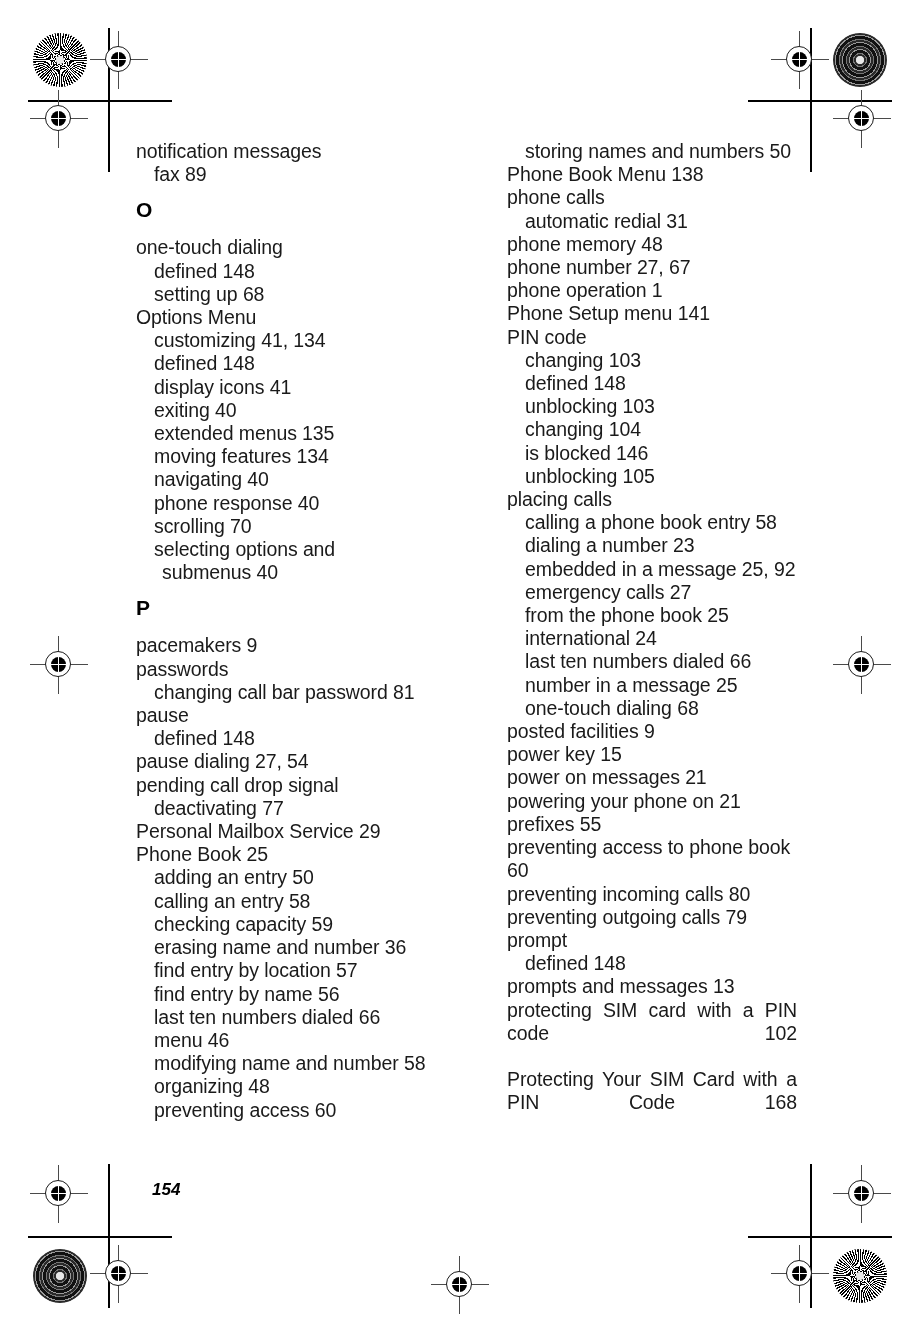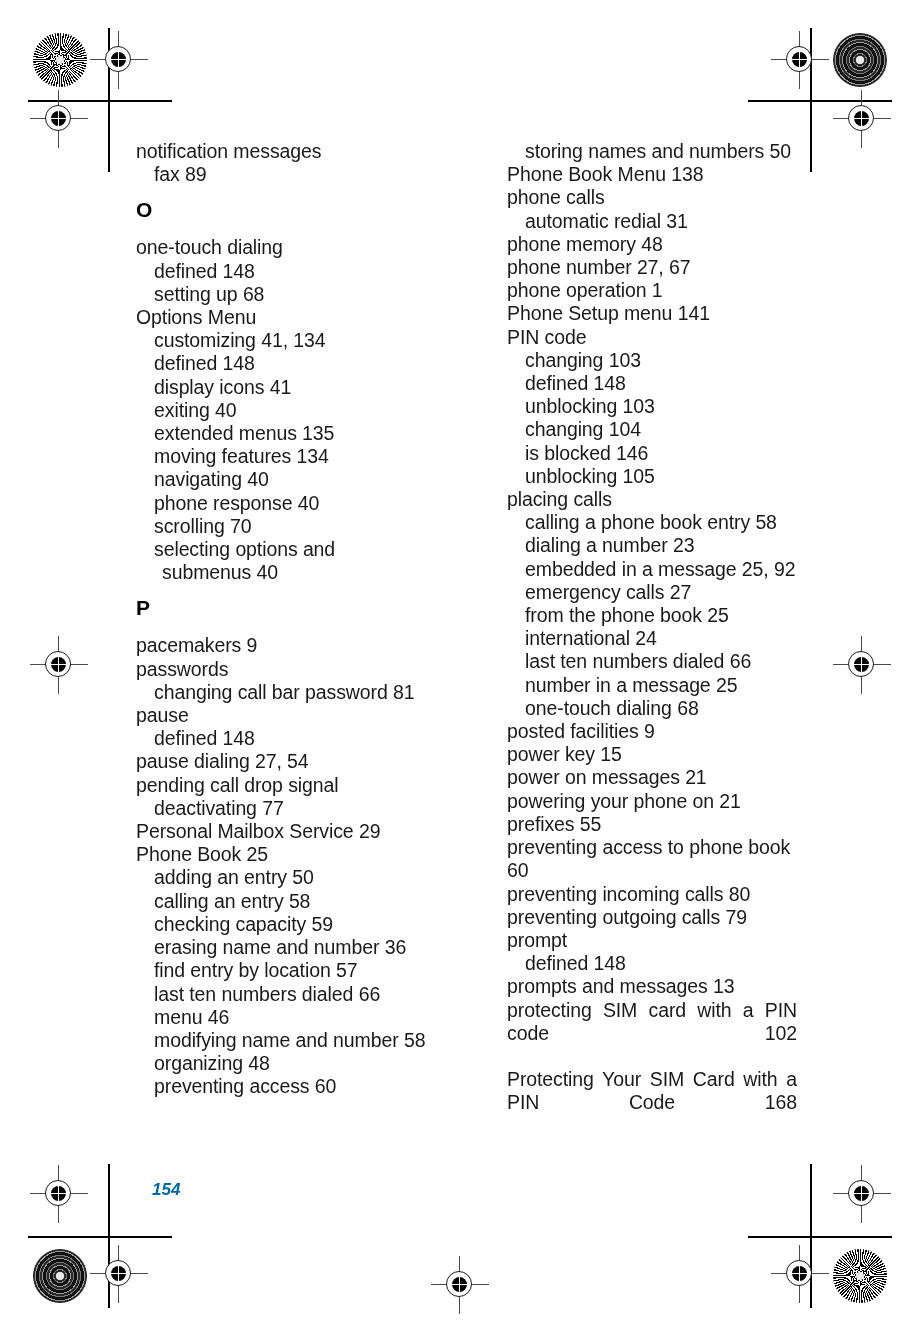--- a/index.html
+++ b/index.html
@@ -145,21 +145,21 @@
   }
 
   
   .folio {
     position: absolute;
     left: 152px;
     top: 1180px;
     font-size: 17px;
     font-weight: bold;
     font-style: italic;
-    color: #0369a1;
+    color: #000000;
   }
 </style>
 </head>
 <body>
 
 <div id="page">
 
   <div class="trimline" style="left:28px;  top:100px;  width:144px; height:2px;"></div>
   <div class="trimline" style="left:748px; top:100px;  width:144px; height:2px;"></div>
   <div class="trimline" style="left:28px;  top:1236px; width:144px; height:2px;"></div>
@@ -277,20 +277,21 @@
       <div class="entry lvl0">pause dialing 27, 54</div>
       <div class="entry lvl0">pending call drop signal</div>
       <div class="entry lvl1">deactivating 77</div>
       <div class="entry lvl0">Personal Mailbox Service 29</div>
       <div class="entry lvl0">Phone Book 25</div>
       <div class="entry lvl1">adding an entry 50</div>
       <div class="entry lvl1">calling an entry 58</div>
       <div class="entry lvl1">checking capacity 59</div>
       <div class="entry lvl1">erasing name and number 36</div>
       <div class="entry lvl1">find entry by location 57</div>
+      <div class="entry lvl1">find entry by name 56</div>
       <div class="entry lvl1">last ten numbers dialed 66</div>
       <div class="entry lvl1">menu 46</div>
       <div class="entry lvl1">modifying name and number 58</div>
       <div class="entry lvl1">organizing 48</div>
       <div class="entry lvl1">preventing access 60</div>
     </div>
   <div class="column" id="col-right">
       <div class="entry lvl1">storing names and numbers 50</div>
       <div class="entry lvl0">Phone Book Menu 138</div>
       <div class="entry lvl0">phone calls</div>

